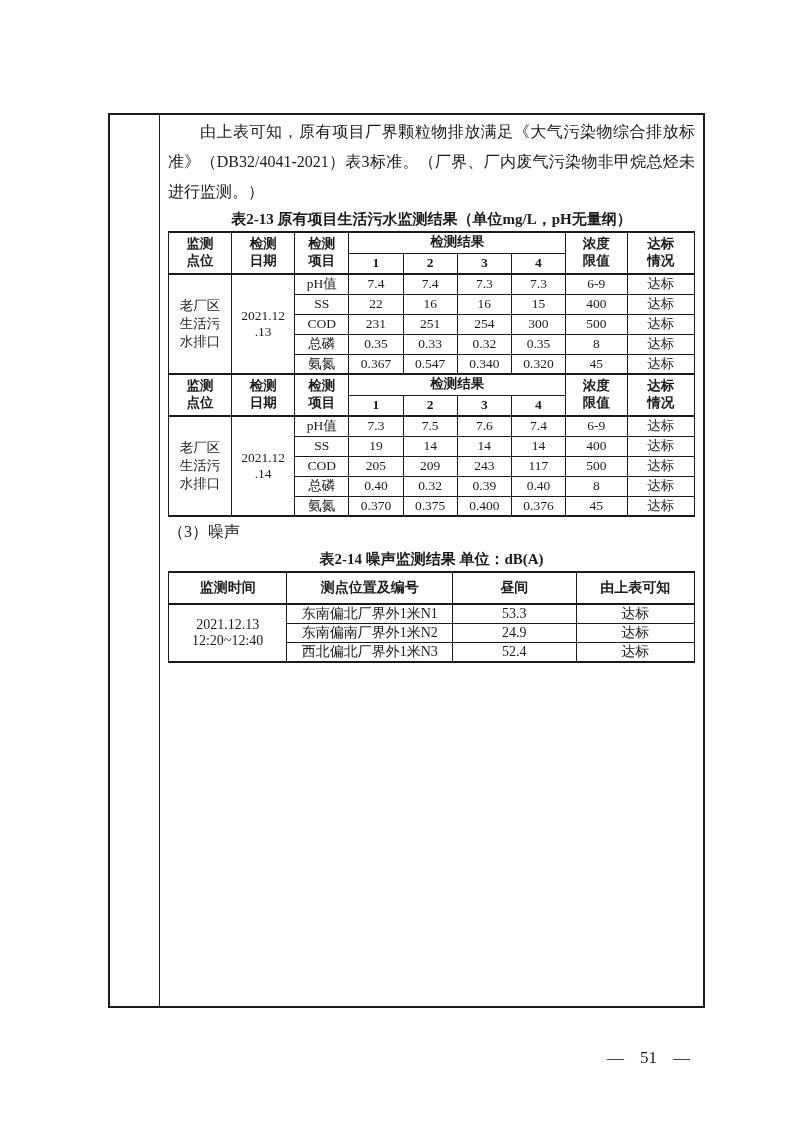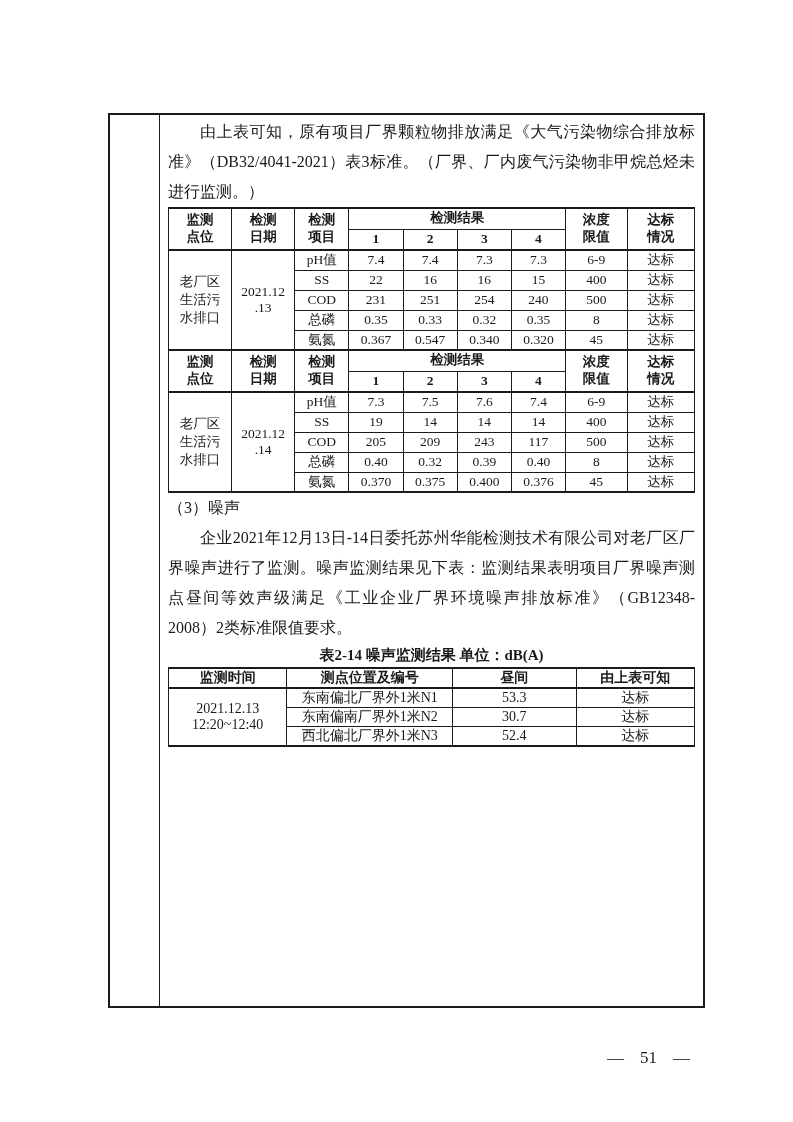--- a/index.html
+++ b/index.html
@@ -30,39 +30,40 @@
     border:1px solid #1a1a1a;padding:0 2px;overflow:hidden;
     font-weight:normal;vertical-align:middle;
   }
   th{font-weight:bold;}
   .pre{white-space:pre-line;}
   .t13{font-size:13.5px;padding-left:44px;}
   .t13 .hrow{height:21px;}
   .t13 .drow{height:20px;}
   .t13 th{line-height:1.25;}
   .t14{font-size:14px;}
-  .t14 .hrow{height:20px;}
+  .t14 .hrow{height:32px;}
   .t14 .drow{height:18px;}
   .ht{border-top:2px solid #1a1a1a;}
   .hb{border-bottom:2px solid #1a1a1a;}
   .page-num{
     position:absolute;top:1048px;right:103px;font-size:17px;
     display:flex;align-items:center;
   }
   .page-num .num{margin:0 16px;}
 </style>
 </head>
 <body>
 
 <div class="outer-box">
   <div class="gutter"></div>
   <div class="content">
 
     <p class="para indent">由上表可知，原有项目厂界颗粒物排放满足《大气污染物综合排放标准》（DB32/4041-2021）表3标准。（厂界、厂内废气污染物非甲烷总烃未进行监测。）</p>
 
+    <div class="tbl-title">表2-13 原有项目生活污水监测结果（单位mg/L，pH无量纲）</div>
 
     <table class="t13">
       <colgroup>
         <col style="width:12%">
           <col style="width:12%">
           <col style="width:10.3%">
         <col style="width:10.3%">
           <col style="width:10.3%">
           <col style="width:10.3%">
           <col style="width:10.3%">
@@ -112,21 +113,21 @@
         <td>16</td>
         <td>15</td>
         <td>400</td>
         <td>达标</td>
       </tr>
       <tr class="drow">
         <td>COD</td>
         <td>231</td>
         <td>251</td>
         <td>254</td>
-        <td>240</td>
+        <td>300</td>
         <td>500</td>
         <td>达标</td>
       </tr>
       <tr class="drow">
         <td>总磷</td>
         <td>0.35</td>
         <td>0.33</td>
         <td>0.32</td>
         <td>0.35</td>
         <td>8</td>
@@ -209,21 +210,20 @@
         <td class="hb">0.375</td>
         <td class="hb">0.400</td>
         <td class="hb">0.376</td>
         <td class="hb">45</td>
         <td class="hb">达标</td>
       </tr>
     </tbody>
       </table>
 
     <p class="para">（3）噪声</p>
-    <p class="para indent">企业2021年12月13日-14日委托苏州华能检测技术有限公司对老厂区厂界噪声进行了监测。噪声监测结果见下表：监测结果表明项目厂界噪声测点昼间等效声级满足《工业企业厂界环境噪声排放标准》（GB12348-2008）2类标准限值要求。</p>
 
     <div class="tbl-title">表2-14 噪声监测结果 单位：dB(A)</div>
 
     <table class="t14">
       <colgroup>
         <col style="width:22.5%">
           <col style="width:31.5%">
           <col style="width:23.5%">
           <col style="width:22.5%">
       </colgroup>
@@ -236,21 +236,21 @@
       </tr>
       <tr class="drow">
         <td rowspan="3" class="pre hb">2021.12.13
 12:20~12:40</td>
         <td>东南偏北厂界外1米N1</td>
         <td>53.3</td>
         <td>达标</td>
       </tr>
       <tr class="drow">
         <td>东南偏南厂界外1米N2</td>
-        <td>30.7</td>
+        <td>24.9</td>
         <td>达标</td>
       </tr>
       <tr class="drow">
         <td class="hb">西北偏北厂界外1米N3</td>
         <td class="hb">52.4</td>
         <td class="hb">达标</td>
       </tr>
     </tbody>
       </table>
 

